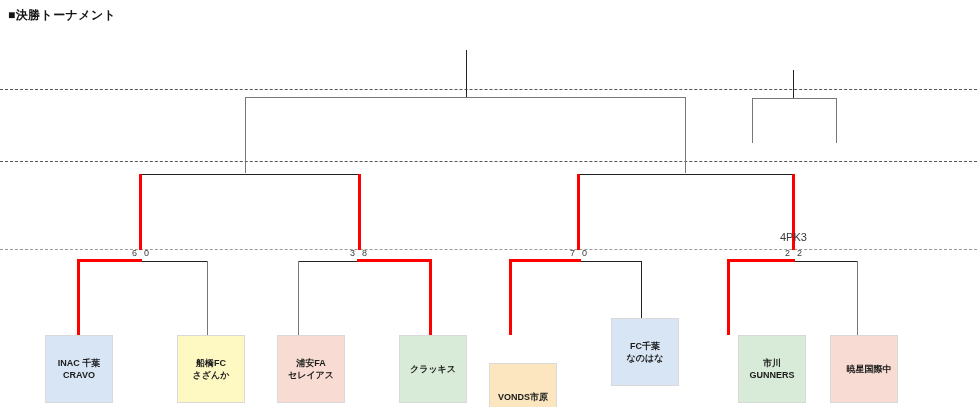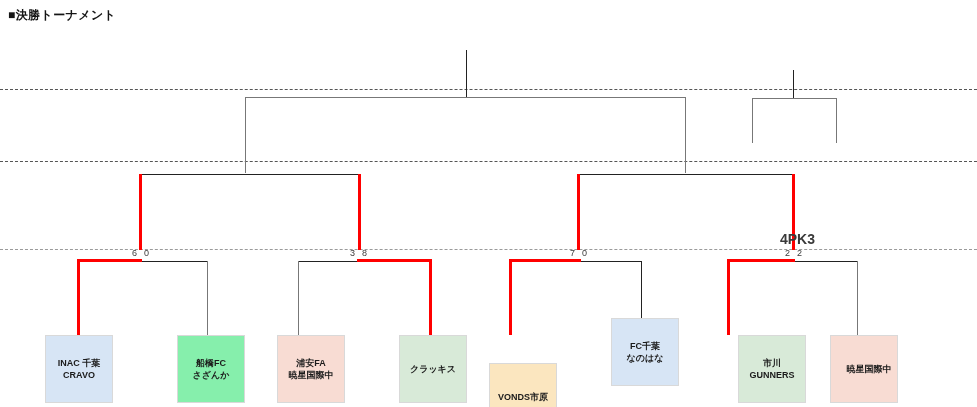--- a/index.html
+++ b/index.html
@@ -41,21 +41,21 @@
     font-size:9px;font-weight:bold;color:#1b1b1b;
     box-sizing:border-box;padding:2px;
   }
   .team span{display:block;white-space:pre-line;}
 
   
   .score{
     position:absolute;font-size:9px;color:#3a3a3a;
     white-space:nowrap;font-weight:normal;
   }
-  .score.pk{font-size:14px;color:#3a3a3a;font-weight:bold;}
+  .score.pk{font-size:11px;color:#3a3a3a;}
 </style>
 </head>
 <body>
 
 <div id="board">
 
   <div class="title">■決勝トーナメント</div>
 
   <div class="guide" style="top:89px;"></div>
   <div class="guide" style="top:161px;"></div>
@@ -110,27 +110,27 @@
 
   <div class="score pk" style="left:780px;top:231px;">4PK3</div>
   <div class="score" style="left:785px;top:248px;">2</div>
   <div class="score" style="left:797px;top:248px;">2</div>
 
   <div id="teams-layer">
       <div class="team" style="left: 45px; top: 335px; background: rgb(215, 229, 245);">
         <span>INAC 千葉
 CRAVO</span>
       </div>
-      <div class="team" style="left: 177px; top: 335px; background: #86efac;">
+      <div class="team" style="left: 177px; top: 335px; background: #fef9c3;">
         <span>船橋FC
 さざんか</span>
       </div>
       <div class="team" style="left: 277px; top: 335px; background: rgb(248, 220, 211);">
         <span>浦安FA
-暁星国際中</span>
+セレイアス</span>
       </div>
       <div class="team" style="left: 399px; top: 335px; background: rgb(216, 234, 216);">
         <span>クラッキス</span>
       </div>
       <div class="team" style="left: 489px; top: 335px; background: rgb(251, 230, 191); margin-top: 28px;">
         <span>VONDS市原</span>
       </div>
       <div class="team" style="left: 611px; top: 318px; background: rgb(215, 229, 245);">
         <span>FC千葉
 なのはな</span>

